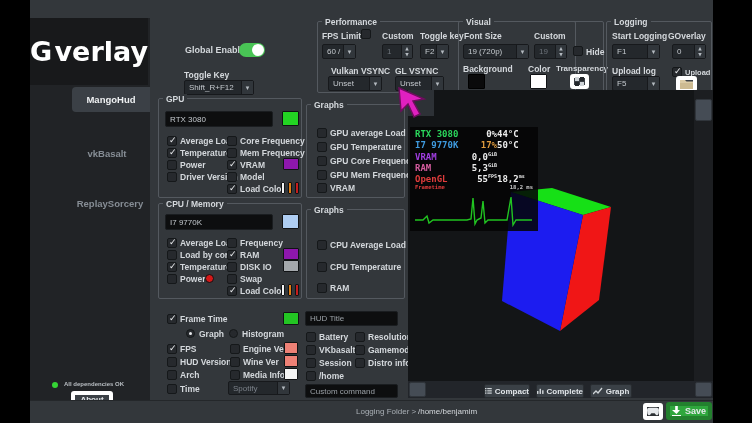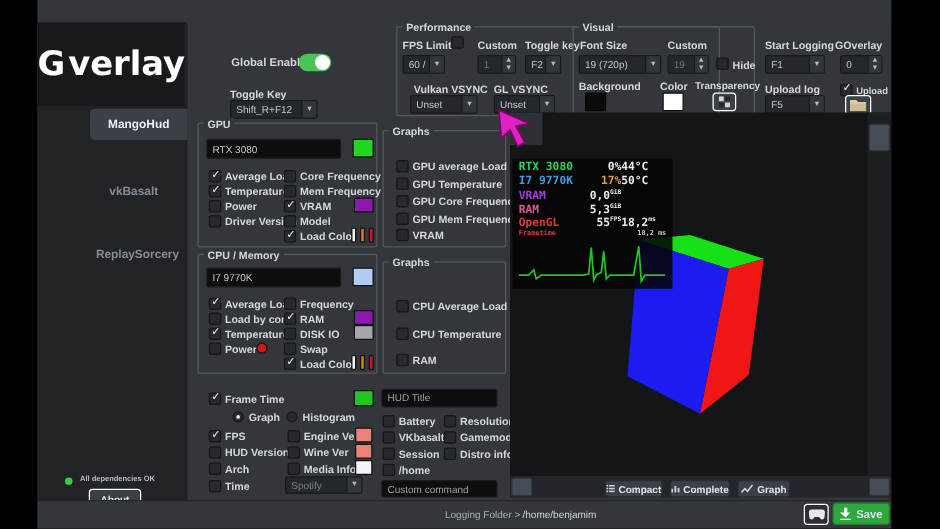--- a/index.html
+++ b/index.html
@@ -12,21 +12,21 @@
   #titlebar{position:absolute;left:30px;top:0;width:683px;height:18px;background:#26292d}
   .title{font:bold 9px "Liberation Sans",sans-serif;color:#d9dde1}
   
   #sidebar{position:absolute;left:30px;top:18px;width:120px;height:382px;background:#212326}
   #logo{position:absolute;left:30px;top:18px;width:118px;height:67px;background:#18191b;
         display:flex;align-items:center;justify-content:center;gap:1px}
   .logo-t{font:bold 27px "DejaVu Sans",sans-serif;color:#fff;letter-spacing:0}
   .tab{font:bold 9.5px "Liberation Sans",sans-serif;color:#868d95;text-align:center}
   .tab.active{background:#3b4046;color:#eef0f2;border-radius:4px 0 0 4px;
               display:flex;align-items:center;justify-content:center}
-  .btn{background:#3b4046;border:1px solid #ffffff;border-radius:3px;color:#e6e9ec;
+  .btn{background:#3b4046;border:4px solid #ffffff;border-radius:3px;color:#e6e9ec;
        font:bold 8px "Liberation Sans",sans-serif;display:flex;align-items:center;justify-content:center;gap:4px}
   
   .gb{position:absolute;border:1px solid #54595f;border-radius:2px}
   .legend{position:absolute;top:-5px;left:4px;background:#33373b;padding:0 3px;
           font:bold 8.5px "Liberation Sans",sans-serif;color:#d4d8dc;white-space:nowrap}
   .lbl{position:absolute;font:bold 8.5px "Liberation Sans",sans-serif;color:#d4d8dc;white-space:nowrap}
   
   .dd{position:absolute;background:#24282c;border:1px solid #17191c;border-radius:2px;
       display:flex;align-items:center;height:15px}
   .dd-t{font:8px "Liberation Sans",sans-serif;color:#c4c9ce;padding-left:4px;white-space:nowrap;overflow:hidden;flex:1}
@@ -181,20 +181,23 @@
   <div class="sw" style="left: 530px; top: 74px; width: 17px; height: 15px; background: rgb(255, 255, 255);"></div>
   <div class="btn abs" style="left:570px;top:74px;width:19px;height:15px">
     <svg width="9" height="9" viewBox="0 0 9 9">
         <rect x="0" y="0" width="4" height="4" fill="#cfd4d8"></rect>
         <rect x="5" y="0" width="4" height="4" fill="#24282c"></rect>
         <rect x="0" y="5" width="4" height="4" fill="#24282c"></rect>
         <rect x="5" y="5" width="4" height="4" fill="#cfd4d8"></rect>
       </svg>
   </div>
 
+  <div class="gb" style="left:606px;top:21px;width:106px;height:72px">
+      <span class="legend">Logging</span>
+    </div>
   <div class="lbl" style="left:612px;top:31px">Start Logging</div>
   <div class="lbl" style="left:668px;top:31px">GOverlay</div>
   <div class="dd" style="left:612px;top:44px;width:48px">
       <span class="dd-t">F1</span>
       <span class="dd-a">▼</span>
     </div>
   <div class="spin" style="left:672px;top:44px;width:34px">
       <span class="spin-t" style="color:#c4c9ce">0</span>
       <span class="spin-b">
         <i>▲</i>

